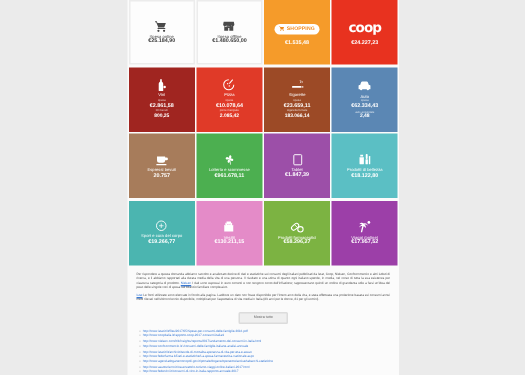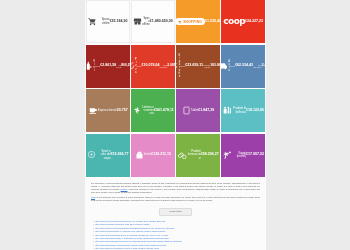--- a/index.html
+++ b/index.html
@@ -22,24 +22,24 @@
   .grid {
     display: grid;
     grid-template-columns: repeat(4, 1fr);
     gap: 1.5px;
     padding: 0 1px;
   }
   .tile {
     position: relative;
     height: 43px;
     display: flex;
-    flex-direction: row;
+    flex-direction: column;
     align-items: center;
     justify-content: center;
-    text-align: right;
+    text-align: left;
     color: #fff;
     padding: 2px 1px;
     overflow: hidden;
   }
   .tile.white { background: #fdfdfd; color: #3b3b3b; border:0.5px solid #ececec;}
   .tile .ic {
     display: block;
     line-height: 1;
     margin-bottom: 1px;
   }

